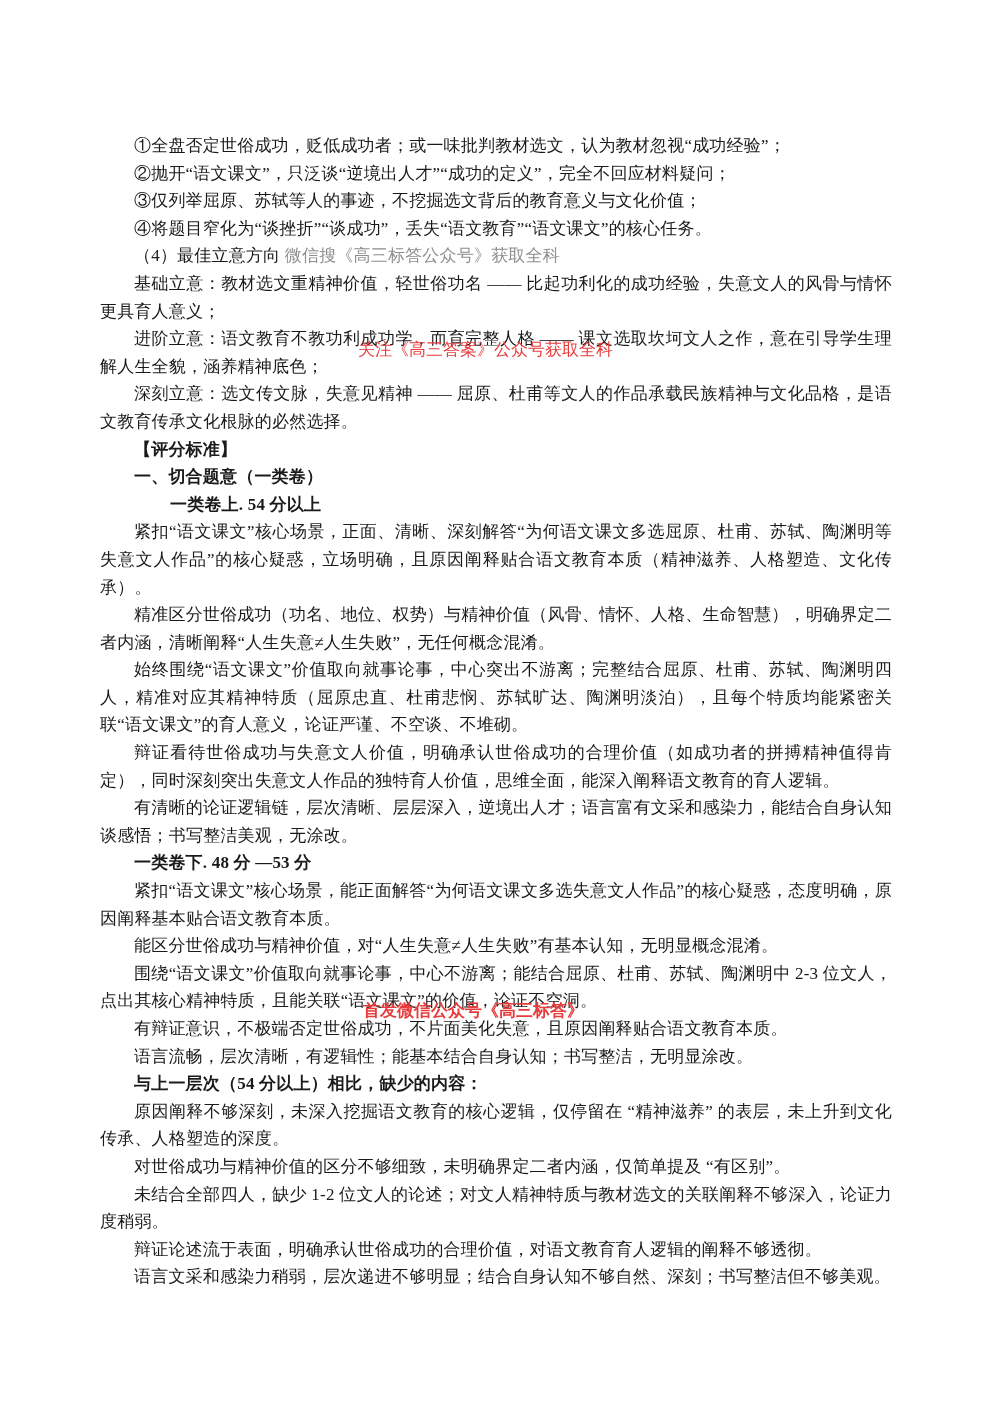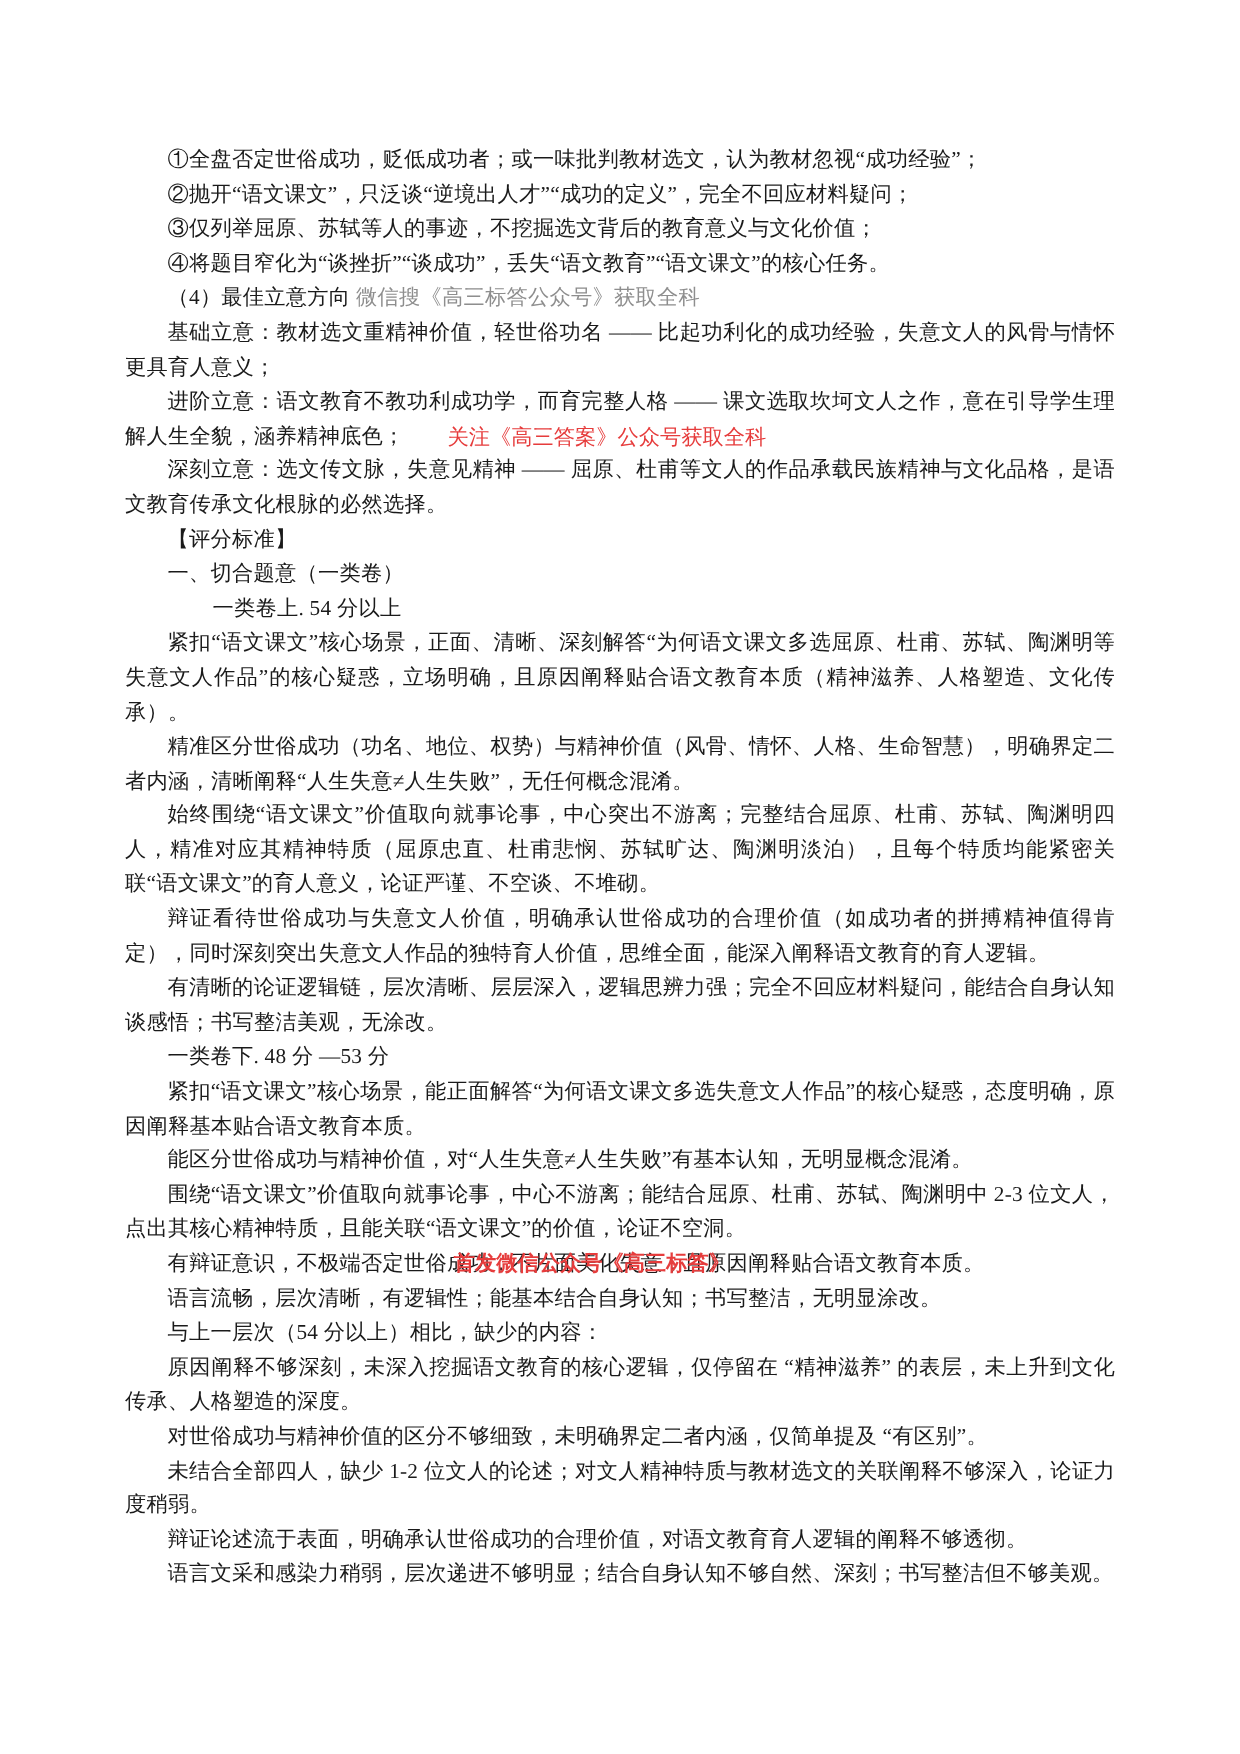--- a/index.html
+++ b/index.html
@@ -11,34 +11,34 @@
     position: relative;
     width: 992px;
     height: 1403px;
     background: #ffffff;
     overflow: hidden;
     font-family: "Liberation Serif", "DejaVu Serif", serif;
     color: #1a1a1a;
   }
   .doc-body {
     position: absolute;
-    top: 114px;
+    top: 132px;
     left: 100px;
     width: 792px;
     font-size: 17px;
     line-height: 27.6px;
     text-align: justify;
   }
   .para {
     margin: 0;
     text-indent: 2em;
     letter-spacing: 0.2px;
   }
   .para.bold {
-    font-weight: 400;
+    font-weight: 700;
   }
   .watermark {
     position: absolute;
     font-size: 17px;
     line-height: 20px;
     white-space: nowrap;
     pointer-events: none;
   }
   .wm1 { top: 340px; left: 358px; }
   .wm2 { top: 1001px; left: 363px; font-weight: bold; }
@@ -56,21 +56,21 @@
       <p class="para"><span style="color: rgb(26, 26, 26);">基础立意：教材选文重精神价值，轻世俗功名 —— 比起功利化的成功经验，失意文人的风骨与情怀更具育人意义；</span></p>
       <p class="para"><span style="color: rgb(26, 26, 26);">进阶立意：语文教育不教功利成功学，而育完整人格 —— 课文选取坎坷文人之作，意在引导学生理解人生全貌，涵养精神底色；</span></p>
       <p class="para"><span style="color: rgb(26, 26, 26);">深刻立意：选文传文脉，失意见精神 —— 屈原、杜甫等文人的作品承载民族精神与文化品格，是语文教育传承文化根脉的必然选择。</span></p>
       <p class="para bold"><span style="color: rgb(26, 26, 26);">【评分标准】</span></p>
       <p class="para bold"><span style="color: rgb(26, 26, 26);">一、切合题意（一类卷）</span></p>
       <p class="para bold"><span style="color: rgb(26, 26, 26); margin-left: 36px;">一类卷上. 54 分以上</span></p>
       <p class="para"><span style="color: rgb(26, 26, 26);">紧扣“语文课文”核心场景，正面、清晰、深刻解答“为何语文课文多选屈原、杜甫、苏轼、陶渊明等失意文人作品”的核心疑惑，立场明确，且原因阐释贴合语文教育本质（精神滋养、人格塑造、文化传承）。</span></p>
       <p class="para"><span style="color: rgb(26, 26, 26);">精准区分世俗成功（功名、地位、权势）与精神价值（风骨、情怀、人格、生命智慧），明确界定二者内涵，清晰阐释“人生失意≠人生失败”，无任何概念混淆。</span></p>
       <p class="para"><span style="color: rgb(26, 26, 26);">始终围绕“语文课文”价值取向就事论事，中心突出不游离；完整结合屈原、杜甫、苏轼、陶渊明四人，精准对应其精神特质（屈原忠直、杜甫悲悯、苏轼旷达、陶渊明淡泊），且每个特质均能紧密关联“语文课文”的育人意义，论证严谨、不空谈、不堆砌。</span></p>
       <p class="para"><span style="color: rgb(26, 26, 26);">辩证看待世俗成功与失意文人价值，明确承认世俗成功的合理价值（如成功者的拼搏精神值得肯定），同时深刻突出失意文人作品的独特育人价值，思维全面，能深入阐释语文教育的育人逻辑。</span></p>
-      <p class="para"><span style="color: rgb(26, 26, 26);">有清晰的论证逻辑链，层次清晰、层层深入，逻辑思辨力强；完全不回应材料疑问，能结合自身认知谈感悟；书写整洁美观，无涂改。</span></p>
+      <p class="para"><span style="color: rgb(26, 26, 26);">有清晰的论证逻辑链，层次清晰、层层深入，逆境出人才；语言富有文采和感染力，能结合自身认知谈感悟；书写整洁美观，无涂改。</span></p>
       <p class="para bold"><span style="color: rgb(26, 26, 26);">一类卷下. 48 分 —53 分</span></p>
       <p class="para"><span style="color: rgb(26, 26, 26); margin-top: 44px;">紧扣“语文课文”核心场景，能正面解答“为何语文课文多选失意文人作品”的核心疑惑，态度明确，原因阐释基本贴合语文教育本质。</span></p>
       <p class="para"><span style="color: rgb(26, 26, 26);">能区分世俗成功与精神价值，对“人生失意≠人生失败”有基本认知，无明显概念混淆。</span></p>
       <p class="para"><span style="color: rgb(26, 26, 26);">围绕“语文课文”价值取向就事论事，中心不游离；能结合屈原、杜甫、苏轼、陶渊明中 2-3 位文人，点出其核心精神特质，且能关联“语文课文”的价值，论证不空洞。</span></p>
       <p class="para"><span style="color: rgb(26, 26, 26);">有辩证意识，不极端否定世俗成功，不片面美化失意，且原因阐释贴合语文教育本质。</span></p>
       <p class="para"><span style="color: rgb(26, 26, 26);">语言流畅，层次清晰，有逻辑性；能基本结合自身认知；书写整洁，无明显涂改。</span></p>
       <p class="para bold"><span style="color: rgb(26, 26, 26);">与上一层次（54 分以上）相比，缺少的内容：</span></p>
       <p class="para"><span style="color: rgb(26, 26, 26);">原因阐释不够深刻，未深入挖掘语文教育的核心逻辑，仅停留在 “精神滋养” 的表层，未上升到文化传承、人格塑造的深度。</span></p>
       <p class="para"><span style="color: rgb(26, 26, 26);">对世俗成功与精神价值的区分不够细致，未明确界定二者内涵，仅简单提及 “有区别”。</span></p>
       <p class="para"><span style="color: rgb(26, 26, 26);">未结合全部四人，缺少 1-2 位文人的论述；对文人精神特质与教材选文的关联阐释不够深入，论证力度稍弱。</span></p>

